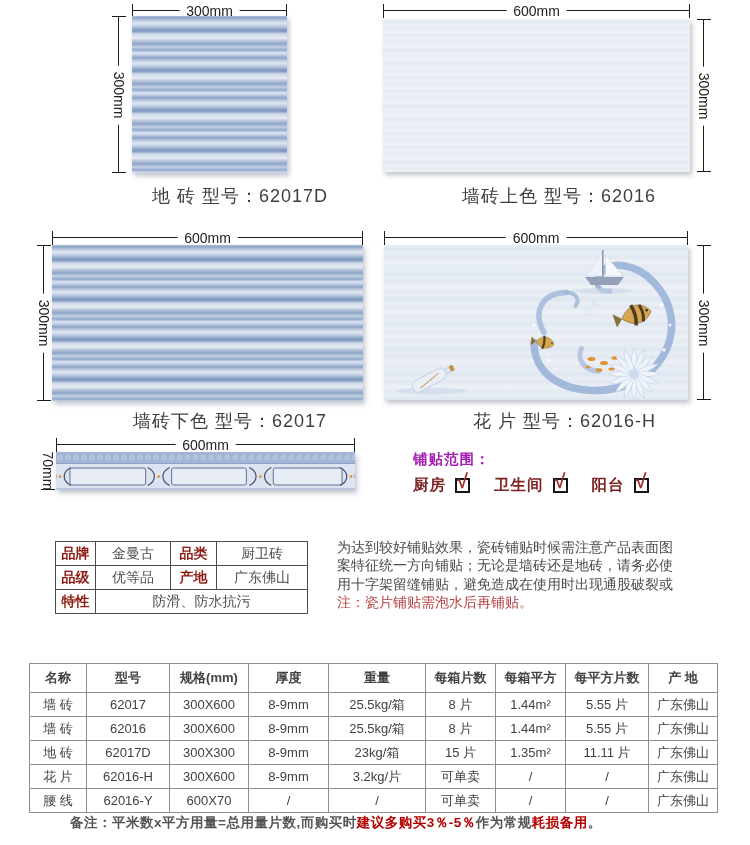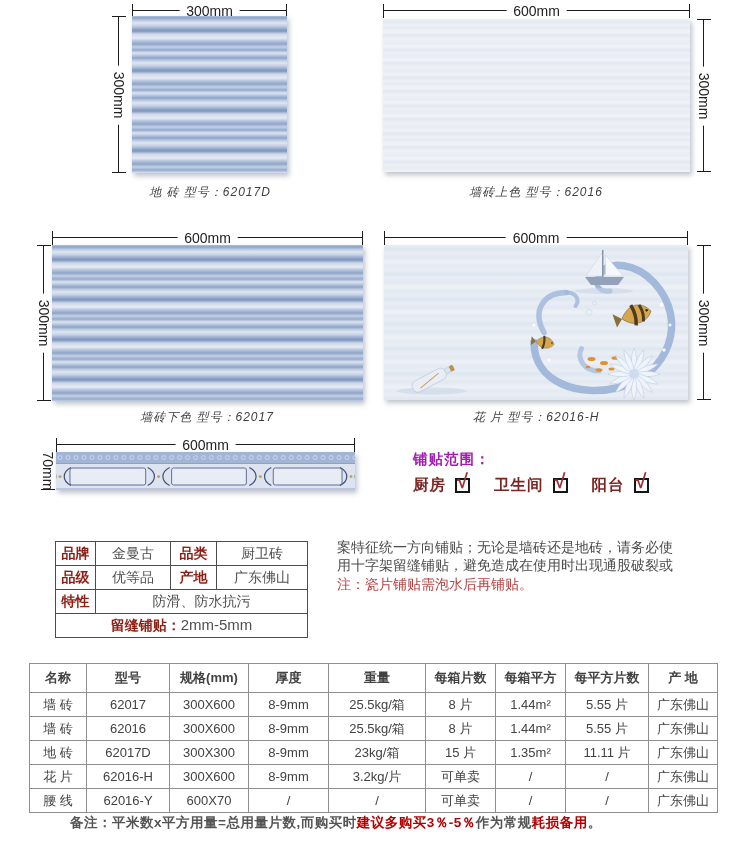--- a/index.html
+++ b/index.html
@@ -40,21 +40,21 @@
     background:repeating-linear-gradient(180deg,
       #eef1f6 0px,#e2e8f1 3px,#eef1f6 6px,#e6ebf3 9px,#f1f3f8 13px,
       #e3e9f1 16px,#eef1f6 20px,#e8edf4 24px,#f0f2f7 28px);
   }
   .tile-deco {
     background:repeating-linear-gradient(180deg,
       #e9eef5 0px,#dfe6f0 4px,#e9eef5 8px,#e2e8f1 12px,#eef1f7 17px,#e4eaf2 21px,#e9eef5 25px);
   }
   .tile svg { position:absolute; inset:0; width:100%; height:100%; }
   .tile-caption {
-    position:absolute; text-align:center; font-size:12px; color:#3e3e3e; letter-spacing:1px;font-style:italic;
+    position:absolute; text-align:right; font-size:18px; color:#3e3e3e; letter-spacing:1px;
   }
   
   .app-title { position:absolute; font-size:14.5px; font-weight:bold; color:#a21caf; letter-spacing:1px;text-align:right; }
   .app-items { position:absolute; display:flex; gap:24px; align-items:center; }
   .app-item { display:inline-flex; align-items:center; gap:9px; }
   .app-item-label { font-size:15.5px; font-weight:bold; color:#7c2422; letter-spacing:1px; }
   .checkbox { position:relative; width:15px; height:15px; border:2px solid #151515; display:inline-block; background:#fff; }
   .checkbox .check {
     position:absolute; left:0px; top:-9px; font-size:20px; font-weight:bold; color:#a23030; line-height:1;
   }
@@ -278,27 +278,25 @@
     <tr>
       <td class="k">品级</td>
       <td class="v">优等品</td>
       <td class="k">产地</td>
       <td class="v">广东佛山</td>
     </tr>
     <tr>
       <td class="k">特性</td>
       <td class="v" colspan="3">防滑、防水抗污</td>
     </tr>
-    <tr>
-      <td class="v" colspan="4"><span class="gap-k">留缝铺贴：</span><span style="font-size:15px">2mm-5mm</span></td>
-    </tr>
   </tbody>
     </table>
 
   <div class="instructions" style="left:337px;top:538px;width:385px">
+    <div>为达到较好铺贴效果，瓷砖铺贴时候需注意产品表面图</div>
     <div>案特征统一方向铺贴；无论是墙砖还是地砖，请务必使</div>
     <div>用十字架留缝铺贴，避免造成在使用时出现通股破裂或</div>
     <div class="note">注：瓷片铺贴需泡水后再铺贴。</div>
   </div>
 
   <table class="spec-table" style="left:29px;top:663px;width:688px">
     <colgroup>
       <col style="width:57px">
         <col style="width:83px">
         <col style="width:79px">

